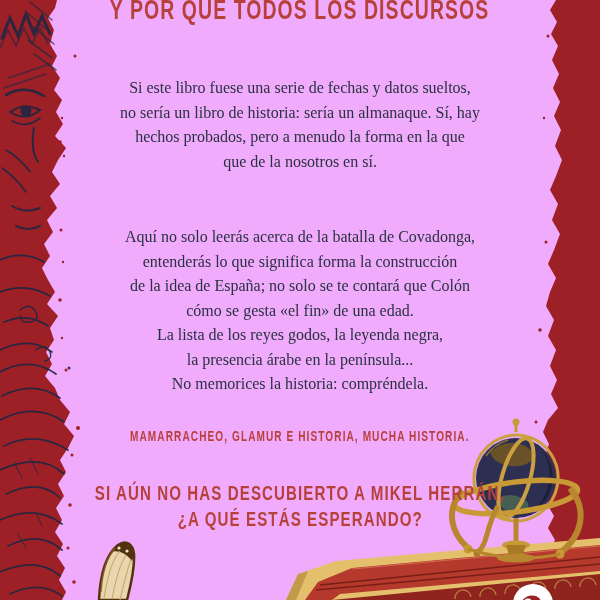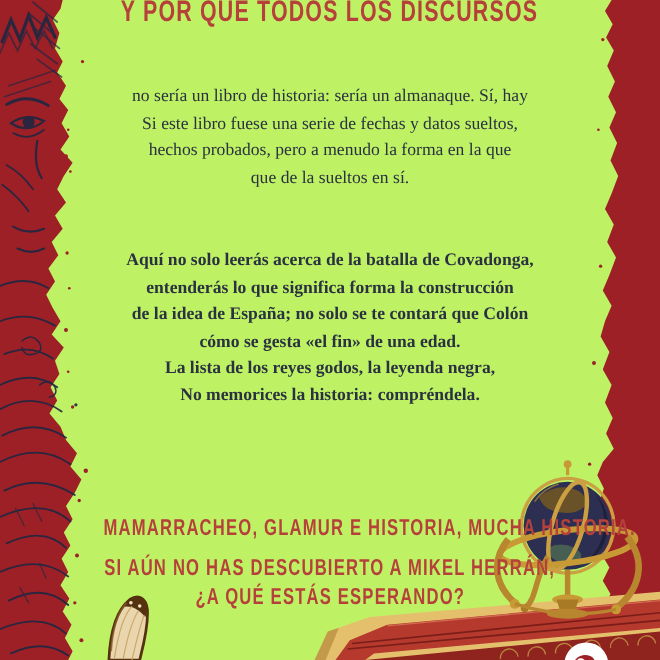--- a/index.html
+++ b/index.html
@@ -1,34 +1,34 @@
 <!DOCTYPE html>
 <html><head>
 <meta charset="utf-8">
 <style>
   html,body{margin:0;padding:0;background:#888;}
   .canvas{
-    position:relative;width:600px;height:600px;background:#bef264;
+    position:relative;width:600px;height:600px;background:#f0abfc;
     overflow:hidden;margin:0 auto;
     font-family:"Liberation Serif",serif;
   }
   .layer{position:absolute;pointer-events:none;}
   .textblock{position:absolute;left:0;right:0;text-align:center;z-index:3;}
   .display{
     font-family:"Liberation Sans",sans-serif;font-weight:700;
     color:#b6413b;
   }
   .dline{white-space:nowrap;}
   .sq{display:inline-block;transform:scaleX(0.72);transform-origin:50% 50%;letter-spacing:1.5px;white-space:nowrap;}
   .header{top:-7px;font-size:27px;line-height:34px;}
   .bodytext{color:#2a3140;font-size:16px;line-height:24.5px;}
   .para1{top:76px;}
-  .para2{top:225px;font-weight:bold;}
-  .tagline{top:468px;font-size:21px;line-height:24px;}
-  .cta{top:504px;font-size:21px;line-height:25.5px;}
+  .para2{top:225px;}
+  .tagline{top:424px;font-size:14px;line-height:24px;}
+  .cta{top:480px;font-size:21px;line-height:25.5px;}
   svg{display:block;}
 </style>
 </head>
 <body>
 
 <div class="canvas">
 
   <svg class="layer" style="left:0;top:0;z-index:1" width="120" height="600" viewBox="0 0 120 600">
     <path fill="#9d2027" d="M0,0 L57,0 L55,8 L48,18 L54,30 L50,44 L57,56 L52,66 L60,78 L54,90 L62,100 L56,112 L63,124 L55,136 L66,148 L58,160 L52,172 L60,184 L50,196 L57,208 L47,220 L53,232 L44,244 L50,256 L42,268 L48,280 L55,292 L47,304 L58,316 L50,328 L54,340 L46,352 L52,364 L45,376 L55,388 L60,400 L70,412 L64,424 L74,436 L68,448 L60,460 L66,472 L58,484 L64,496 L56,508 L62,520 L55,532 L63,544 L57,556 L65,568 L59,580 L66,592 L62,600 L0,600 Z"></path>
 
@@ -145,32 +145,33 @@
       <circle cx="528" cy="603" r="4.5" fill="#ffffff"></circle>
       <path d="M539,595 L547,607" stroke="#ffffff" stroke-width="3"></path>
     </g>
   </svg>
 
   <div class="textblock display header">
     <div class="dline"><span class="sq">Y POR QUÉ TODOS LOS DISCURSOS</span></div>
   </div>
 
   <div class="textblock bodytext para1">
+    <div>Si este libro fuese una serie de fechas y datos sueltos,</div>
     <div>no sería un libro de historia: sería un almanaque. Sí, hay</div>
-    <div>Si este libro fuese una serie de fechas y datos sueltos,</div>
     <div>hechos probados, pero a menudo la forma en la que</div>
-    <div>que de la sueltos en sí.</div>
+    <div>que de la nosotros en sí.</div>
   </div>
 
   <div class="textblock bodytext para2">
     <div>Aquí no solo leerás acerca de la batalla de Covadonga,</div>
     <div>entenderás lo que significa forma la construcción</div>
     <div>de la idea de España; no solo se te contará que Colón</div>
     <div>cómo se gesta «el fin» de una edad.</div>
     <div>La lista de los reyes godos, la leyenda negra,</div>
+    <div>la presencia árabe en la península...</div>
     <div>No memorices la historia: compréndela.</div>
   </div>
 
   <div class="textblock display tagline">
     <div class="dline"><span class="sq">MAMARRACHEO, GLAMUR E HISTORIA, MUCHA HISTORIA.</span></div>
   </div>
 
   <div class="textblock display cta">
     <div class="dline"><span class="sq">SI AÚN NO HAS DESCUBIERTO A MIKEL HERRÁN,</span></div>
     <div class="dline"><span class="sq">¿A QUÉ ESTÁS ESPERANDO?</span></div>

